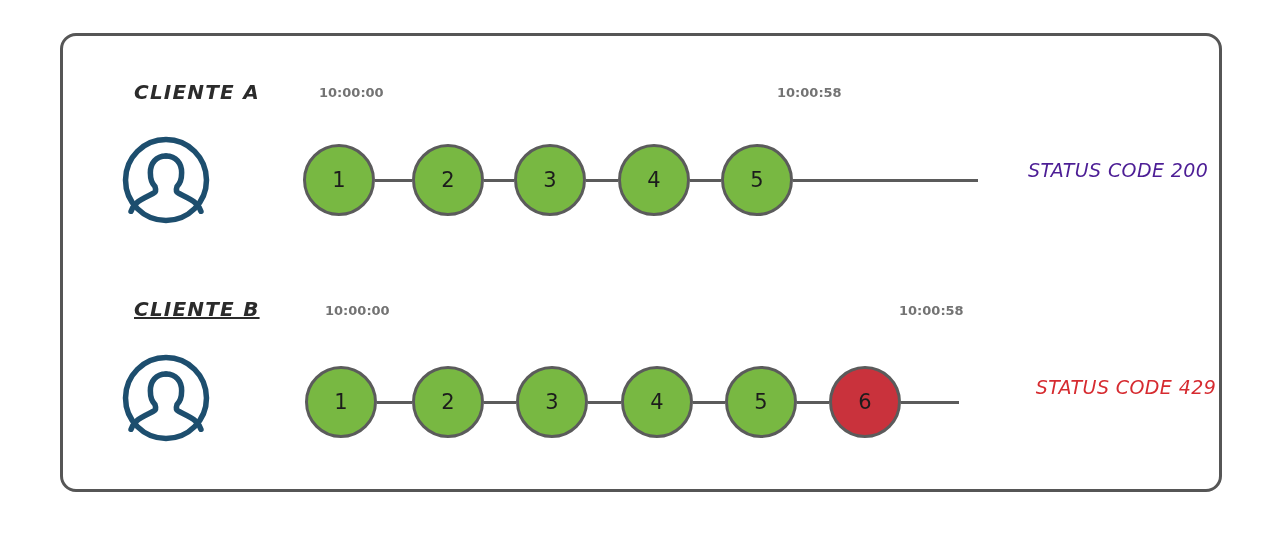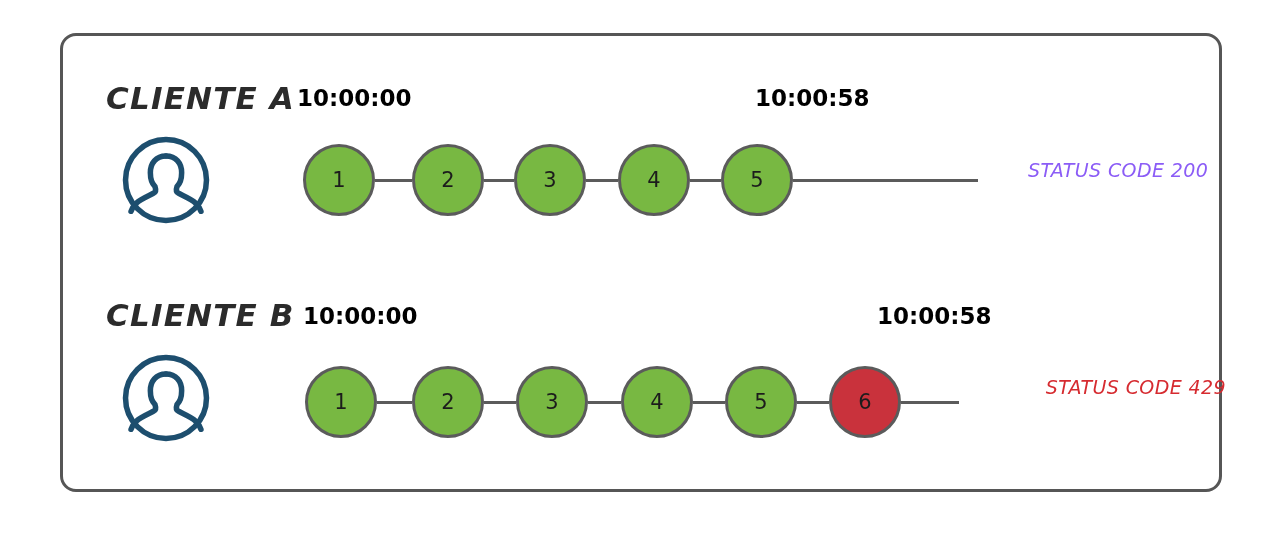--- a/index.html
+++ b/index.html
@@ -34,35 +34,37 @@
     box-sizing: border-box;
     background: #ffffff;
   }
 
   
   .abs { position: absolute; }
 
   
   .client-label {
     font-family: "DejaVu Sans", sans-serif;
-    font-size: 31px;
+    font-size: 20px;
     font-style: italic;
     font-weight: 600;
     letter-spacing: 1.2px;
     color: #2b2b2b;
     white-space: nowrap;
+    margin-left: 28px;
   }
 
   
   .timestamp {
     font-family: "DejaVu Sans", sans-serif;
-    font-size: 23px;
+    font-size: 13px;
     font-weight: bold;
-    color: #000000;
+    color: #737373;
     white-space: nowrap;
+    margin-left: 22px;
   }
 
   
   .avatar { width: 92px; height: 92px; }
 
   
   .chain {
     position: absolute;
     display: flex;
     align-items: center;
@@ -97,22 +99,22 @@
     white-space: nowrap;
     line-height: 1.28;
   }
   .status .line1 {
     font-size: 19px;
     letter-spacing: 0.4px;
   }
   .status .line2 {
     font-size: 18px;
   }
-  .status.ok    { color: #8b5cf6; text-align: center; }
-  .status.error { color: #d62b30; text-align: right; }
+  .status.ok    { color: #4c1d95; text-align: center; }
+  .status.error { color: #d62b30; text-align: center; }
 </style>
 </head>
 <body>
 
 <div id="canvas">
 
   <div class="frame"></div>
 
   <div class="abs client-label" style="left:106px; top:80px;">CLIENTE A</div>
 
@@ -148,21 +150,21 @@
     <div class="node green">4</div>
     <div class="connector" style="width:31px;"></div>
     <div class="node green">5</div>
     <div class="connector" style="width:185px;"></div>
   </div>
 
   <div class="abs status ok" style="left:1028px; top:158px; width:172px;">
     <div class="line1">STATUS CODE 200</div>
   </div>
 
-  <div class="abs client-label" style="left:106px; top:297px;">CLIENTE B</div>
+  <div class="abs client-label" style="left:106px; top:297px;text-decoration:underline;">CLIENTE B</div>
 
   <div class="abs timestamp" style="left:303px; top:303px;">10:00:00</div>
 
   <div class="abs timestamp" style="left:877px; top:303px;">10:00:58</div>
 
   <div class="abs avatar" style="left:120px; top:352px;">
     <svg viewBox="0 0 100 100" width="92" height="92">
       <circle cx="50" cy="50" r="44" fill="none" stroke="#1d4e6e" stroke-width="6"></circle>
       <path d="M50 24
                c -11 0 -17 8 -17 18

